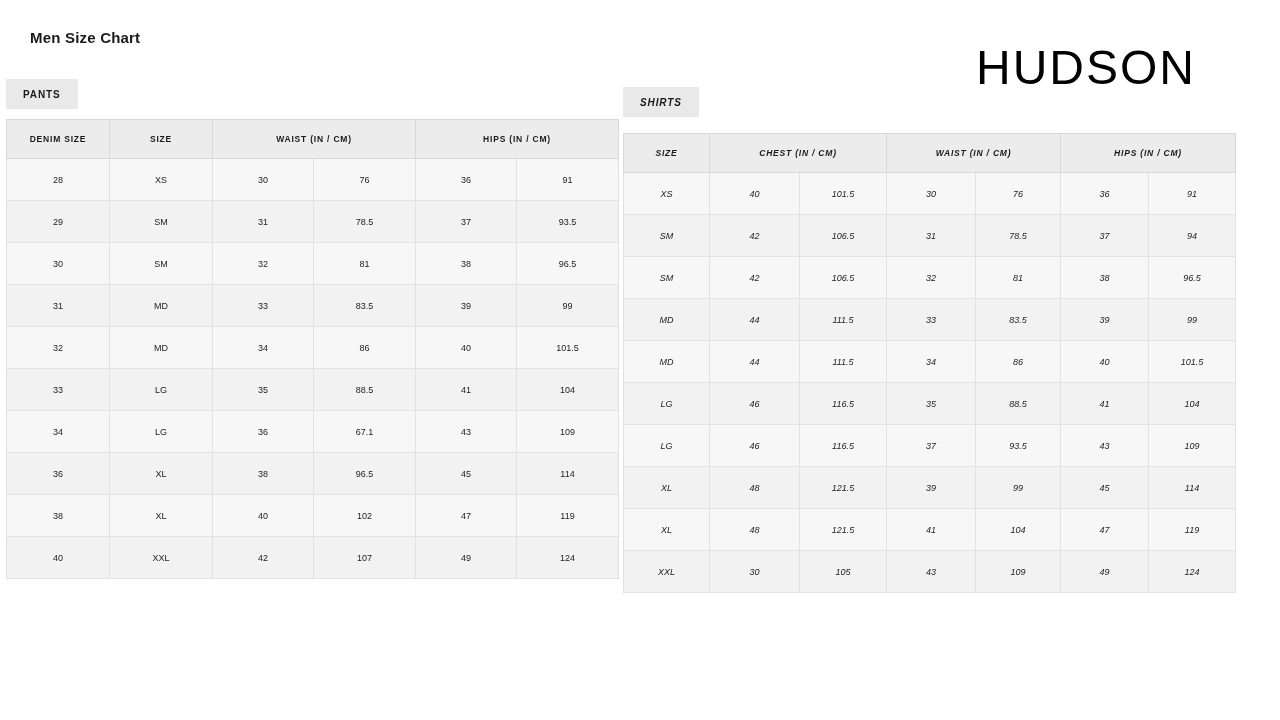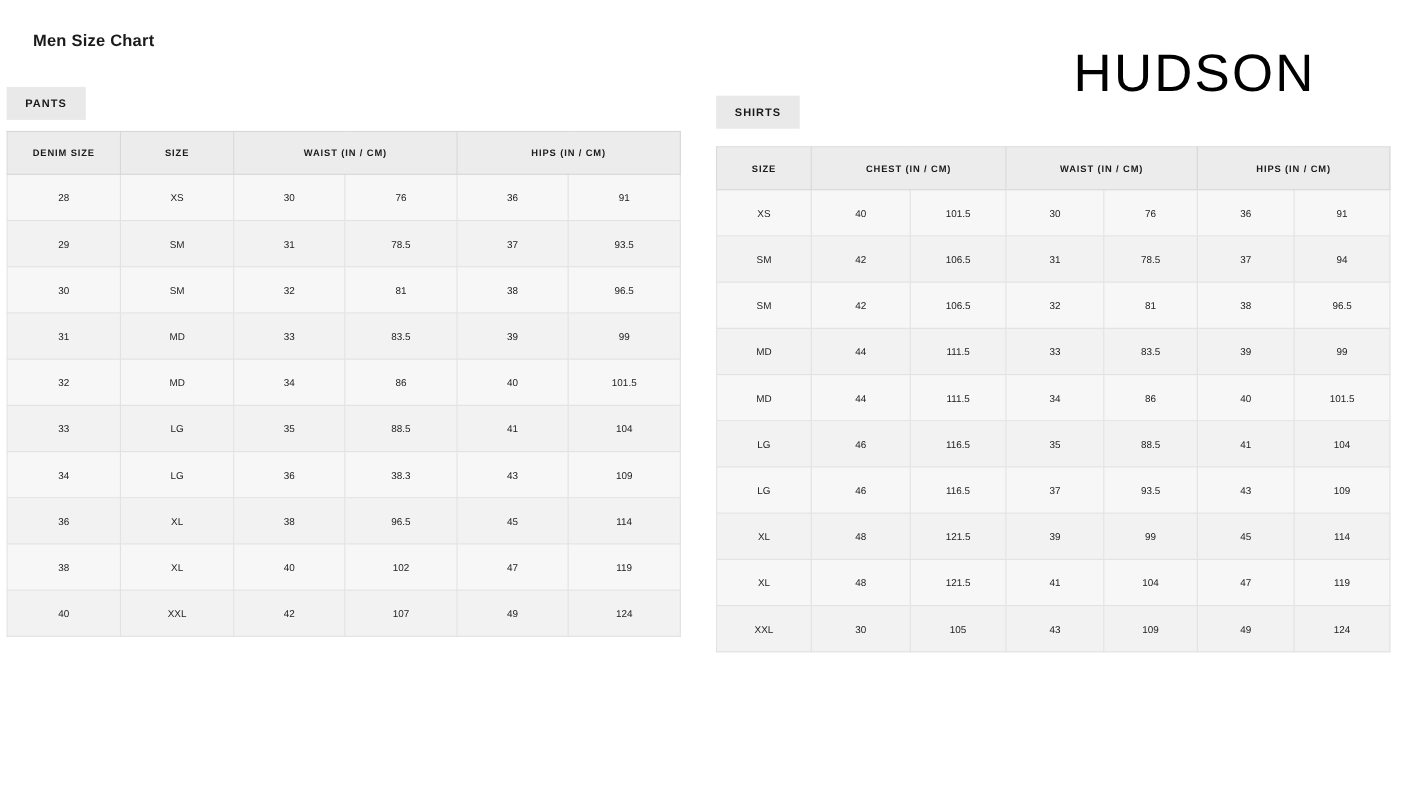--- a/index.html
+++ b/index.html
@@ -32,21 +32,21 @@
     right: 84px;
     top: 40px;
     font-size: 48px;
     font-weight: normal;
     letter-spacing: 2px;
     color: #000000;
     font-family: "Liberation Sans", sans-serif;
   }
   .panel { position: absolute; }
   .panel-pants { left: 6px; top: 79px; width: 612px; }
-  .panel-shirts { left: 651px; top: 87px; width: 612px; }
+  .panel-shirts { left: 623px; top: 87px; width: 612px; font-style: italic; }
 
   .tab {
     display: inline-block;
     background: #e9e9e9;
     color: #1a1a1a;
     font-size: 10px;
     font-weight: bold;
     letter-spacing: 0.9px;
     padding: 10px 17px 9px 17px;
   }
@@ -172,21 +172,21 @@
             <td>LG</td>
             <td>35</td>
             <td>88.5</td>
             <td>41</td>
             <td>104</td>
           </tr>
           <tr>
             <td>34</td>
             <td>LG</td>
             <td>36</td>
-            <td>38.3</td>
+            <td>67.1</td>
             <td>43</td>
             <td>109</td>
           </tr>
           <tr>
             <td>36</td>
             <td>XL</td>
             <td>38</td>
             <td>96.5</td>
             <td>45</td>
             <td>114</td>

